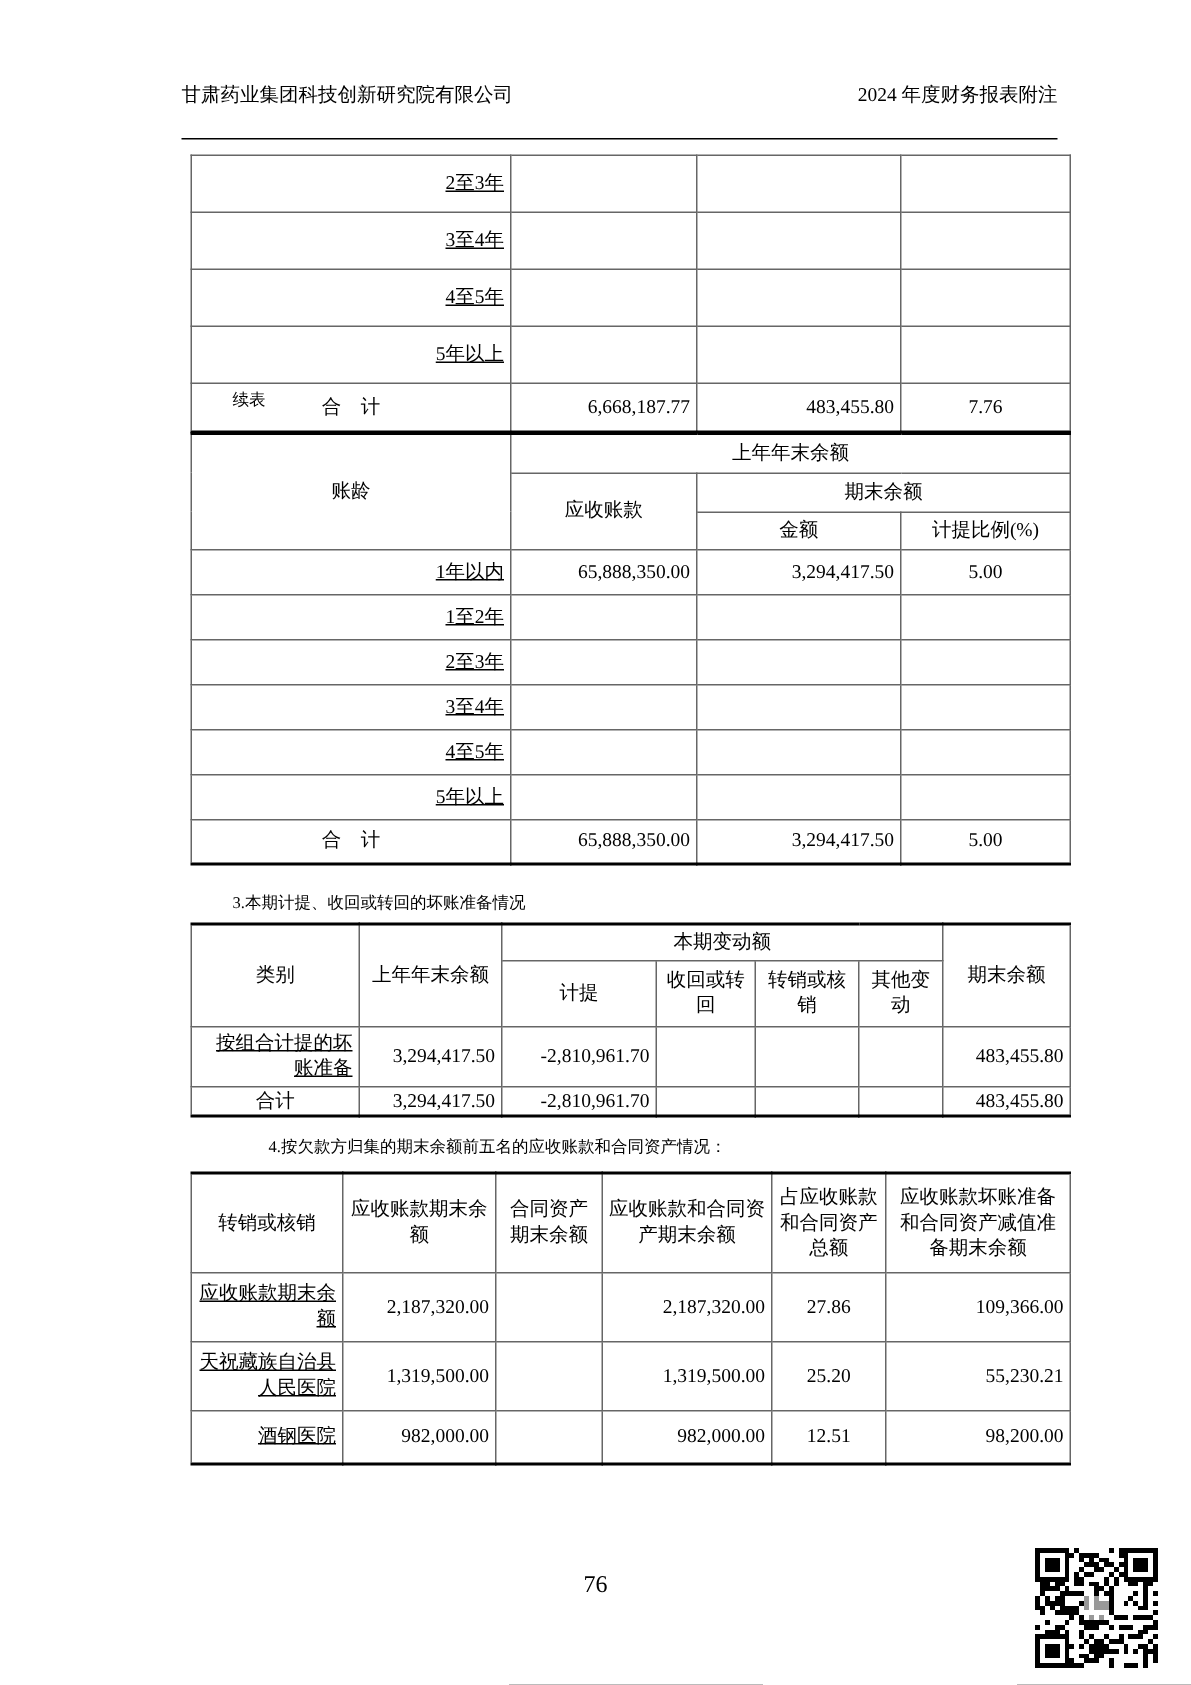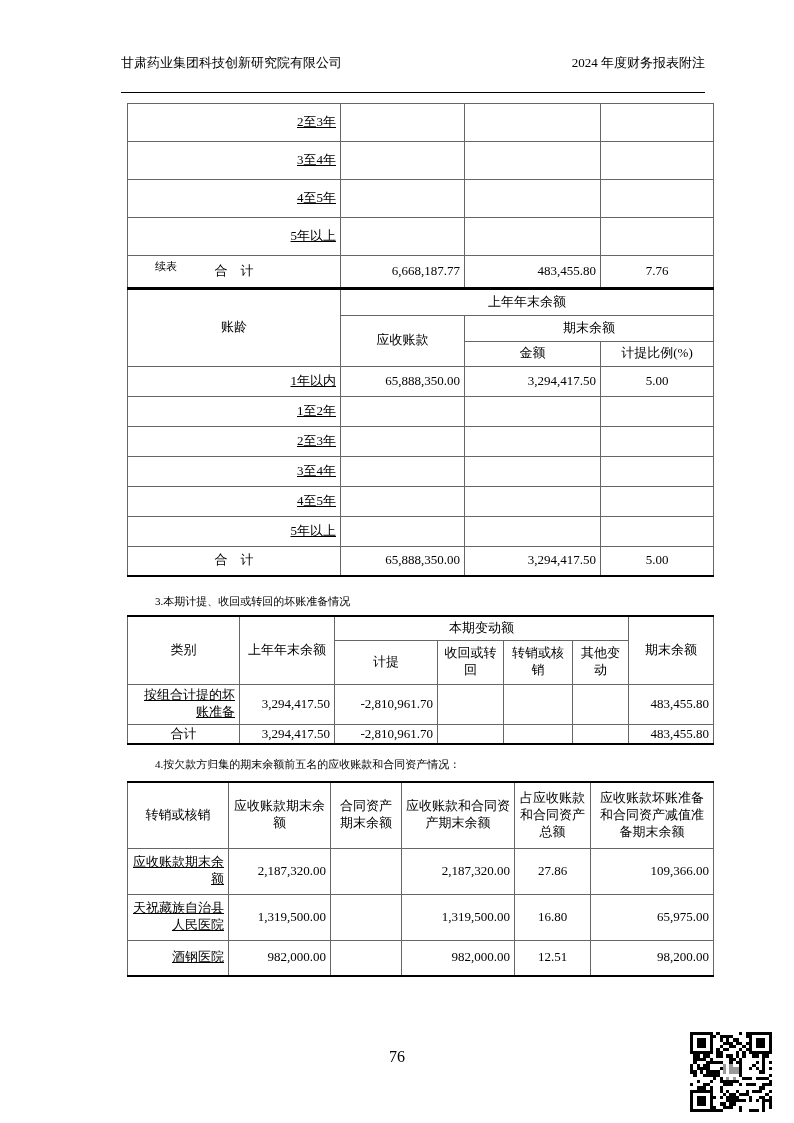--- a/index.html
+++ b/index.html
@@ -206,21 +206,21 @@
       <td class="num">3,294,417.50</td>
       <td class="num">-2,810,961.70</td>
       <td></td>
       <td></td>
       <td></td>
       <td class="num">483,455.80</td>
     </tr>
   </tbody>
     </table>
 
-  <div class="side-note" style="top:757px;">4.按欠款方归集的期末余额前五名的应收账款和合同资产情况：</div>
+  <div class="side-note" style="top:757px;margin-left:24px;">4.按欠款方归集的期末余额前五名的应收账款和合同资产情况：</div>
 
   <table class="doc-table" style="top:781px;">
     <colgroup>
         <col style="width:101px">
         <col style="width:102px">
         <col style="width:71px">
         <col style="width:113px">
         <col style="width:76px">
         <col style="width:123px">
       </colgroup>
@@ -239,22 +239,22 @@
       <td></td>
       <td class="num">2,187,320.00</td>
       <td class="ctr">27.86</td>
       <td class="num">109,366.00</td>
     </tr>
     <tr style="height:46px">
       <td class="lbl">天祝藏族自治县人民医院</td>
       <td class="num">1,319,500.00</td>
       <td></td>
       <td class="num">1,319,500.00</td>
-      <td class="ctr">16.80</td>
-      <td class="num">65,975.00</td>
+      <td class="ctr">25.20</td>
+      <td class="num">55,230.21</td>
     </tr>
     <tr style="height:36px">
       <td class="lbl">酒钢医院</td>
       <td class="num">982,000.00</td>
       <td></td>
       <td class="num">982,000.00</td>
       <td class="ctr">12.51</td>
       <td class="num">98,200.00</td>
     </tr>
   </tbody>

